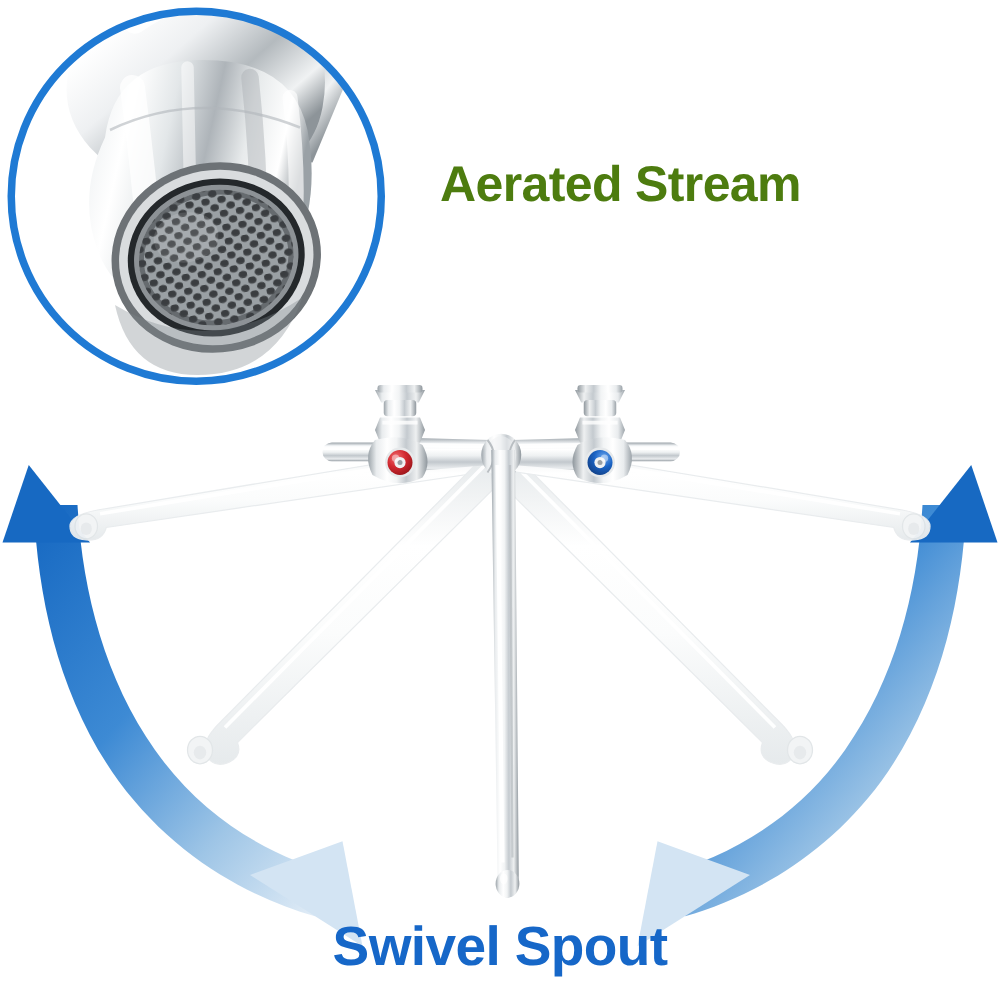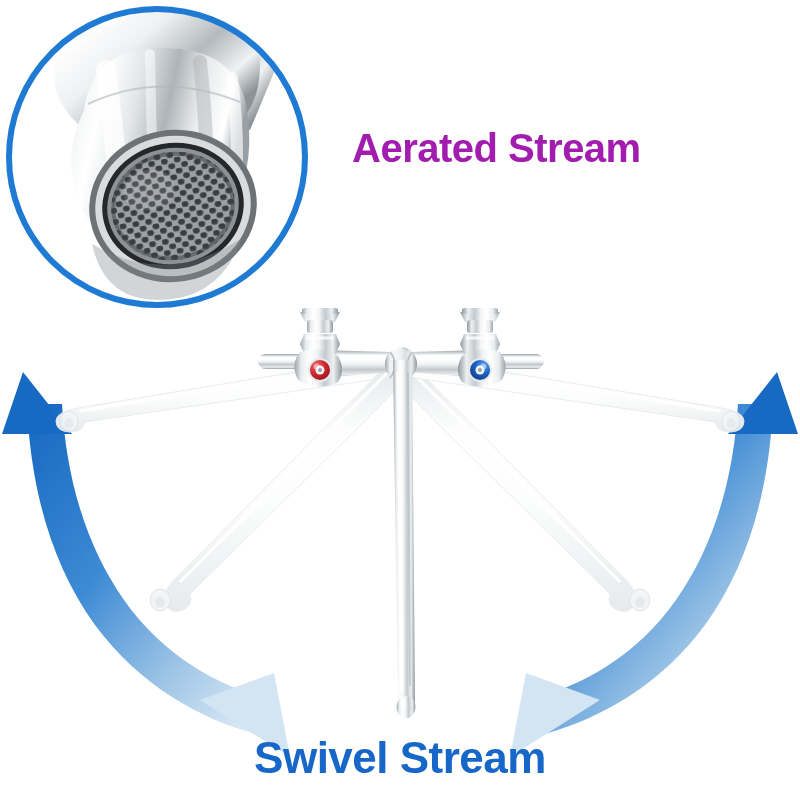--- a/index.html
+++ b/index.html
@@ -33,21 +33,21 @@
     font-weight: bold;
     letter-spacing: -0.5px;
     white-space: nowrap;
     line-height: 1;
     user-select: none;
   }
   #cap-aerated {
     left: 352px;
     top: 128px;
     font-size: 40px;
-    color: #a21caf;
+    color: #4d7c0f;
   }
   #cap-swivel {
     left: 0;
     right: 0;
     top: 736px;
     text-align: center;
     font-size: 44px;
     color: #1667c8;
   }
 </style>
@@ -327,15 +327,15 @@
 
         <path d="M 92 244 q 74 44 150 -6 q -22 62 -84 62 q -54 0 -66 -56 Z" fill="#7f868b" opacity="0.35"></path>
       </g>
 
       <circle cx="157" cy="157" r="148" fill="none" stroke="#1f7ad4" stroke-width="6"></circle>
     </g>
   </svg>
 
   <div class="caption" id="cap-aerated">Aerated Stream</div>
 
-  <div class="caption" id="cap-swivel">Swivel Stream</div>
+  <div class="caption" id="cap-swivel">Swivel Spout</div>
 
 </div>
 
 </body></html>

